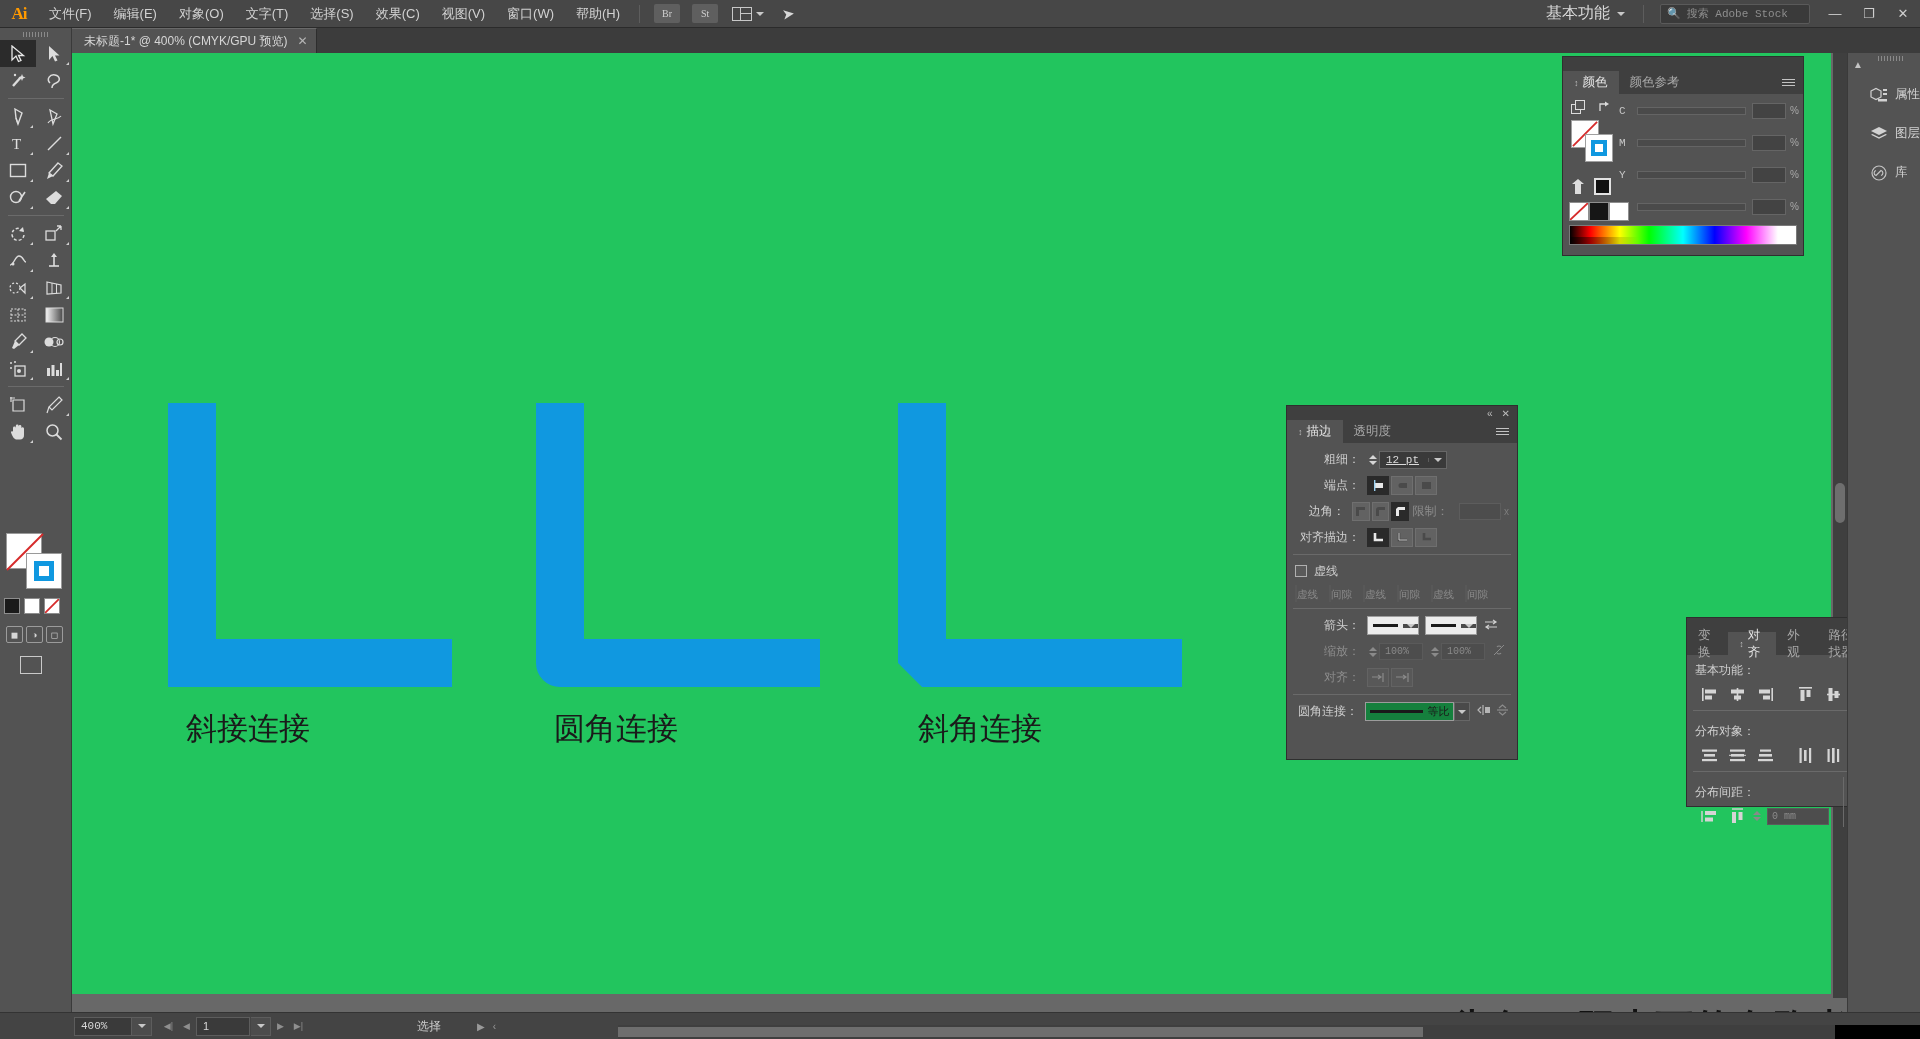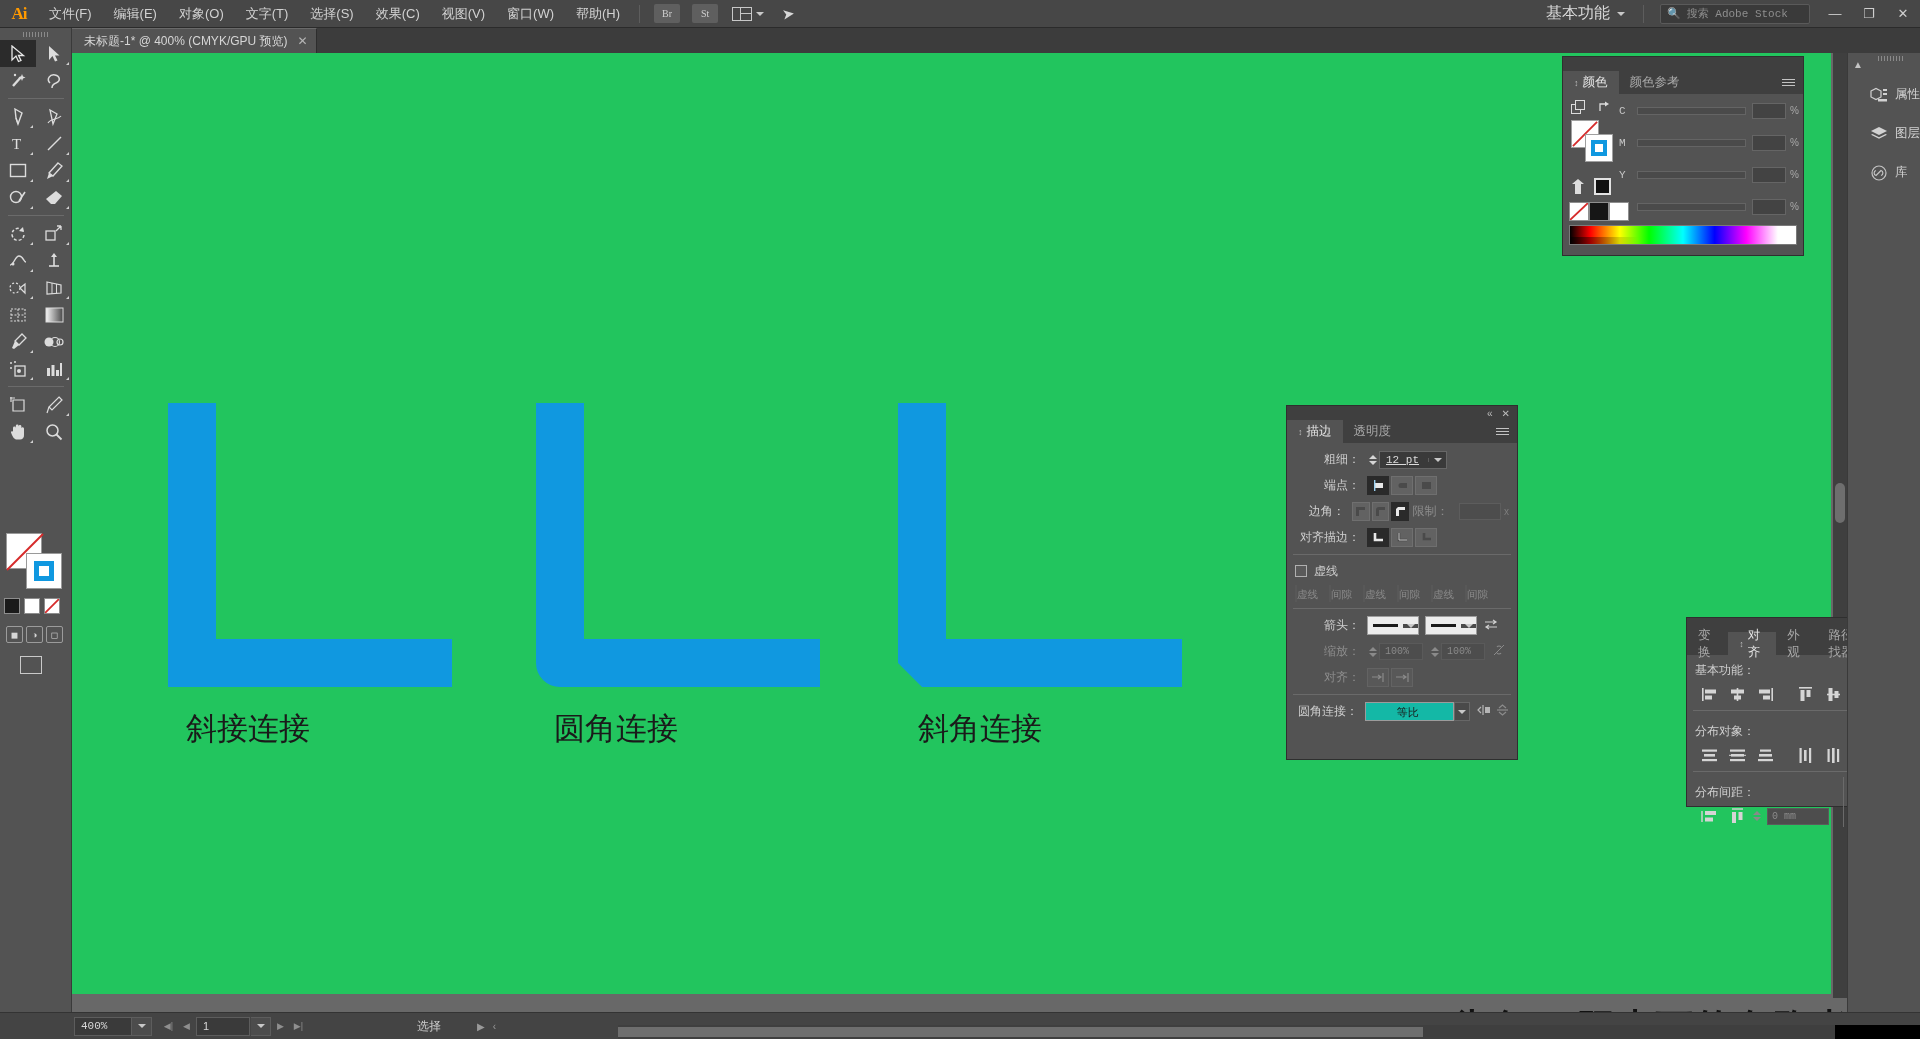--- a/index.html
+++ b/index.html
@@ -175,21 +175,21 @@
   .dash-row { display:flex; align-items:center; padding:0 8px 0 8px; height:20px; }
   .chk { width:12px; height:12px; border:1px solid #b0b0b0; background:#5a5a5a; margin-right:7px; }
   .dash-btns { margin-left:auto; display:flex; gap:4px; }
   .dash-fields { display:flex; gap:2px; padding:5px 8px 0 8px; }
   .dash-fields .c { width:32px; }
   .dash-fields .c .b { height:19px; background:#4d4d4d; border:1px solid #585858; }
   .dash-fields .c .t { font-size:10.5px; color:#8a8a8a; text-align:center; padding-top:2px; }
   .arrow-sel { display:flex; align-items:center; height:19px; background:#ececec; border:1px solid #9c9c9c; width:52px; }
   .arrow-sel .line { flex:1; height:3px; background:#1a1a1a; margin:0 5px; }
   .arrow-sel .dd { width:15px; background:#4a4a4a; display:flex; align-items:center; justify-content:center; }
-  .profile-sel { display:flex; align-items:center; height:19px; background:#14b8a6; border:1px solid #9c9c9c; width:92px;flex-direction:column; }
+  .profile-sel { display:flex; align-items:center; height:19px; background:#15803d; border:1px solid #9c9c9c; width:92px; }
   .profile-sel .line { flex:1; height:3px; background:#1a1a1a; margin:0 4px; }
   .profile-sel .txt { font-size:11px; color:#1a1a1a; padding-right:4px; }
 
   
   #align-panel { left:1686px; top:617px; width:232px; height:190px; }
   .ap-sec { font-size:12px; color:#cfcfcf; padding:7px 0 4px 8px; }
   .ap-row { display:flex; align-items:center; padding:0 8px; gap:0; }
   .ap-btn { width:28px; height:22px; display:flex; align-items:center; justify-content:center; }
   .ap-gap { width:12px; }
   .ap-divider { height:1px; background:#6a6a6a; margin:5px 6px; }

